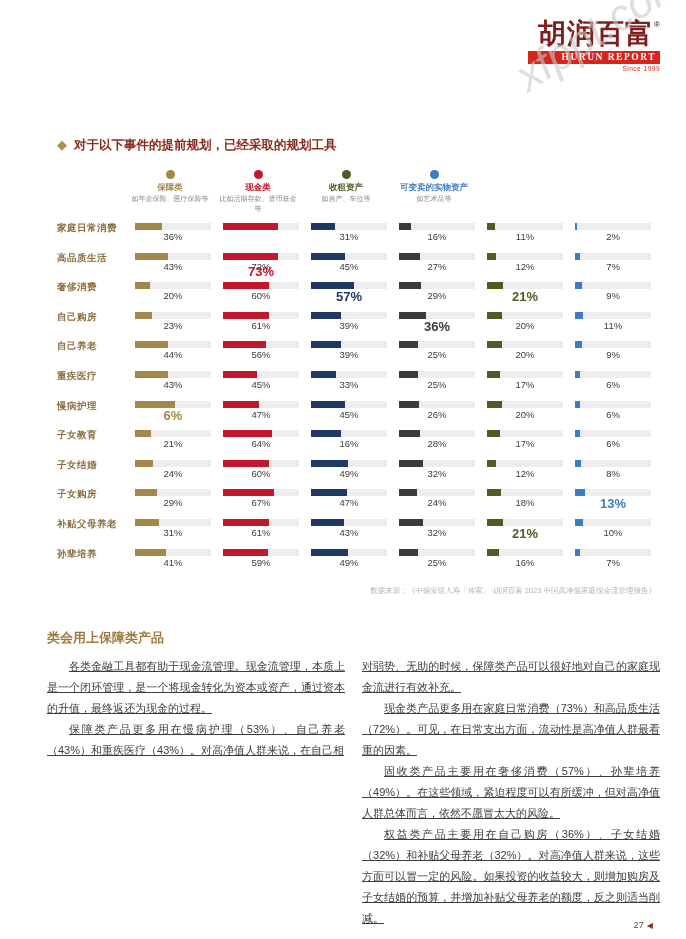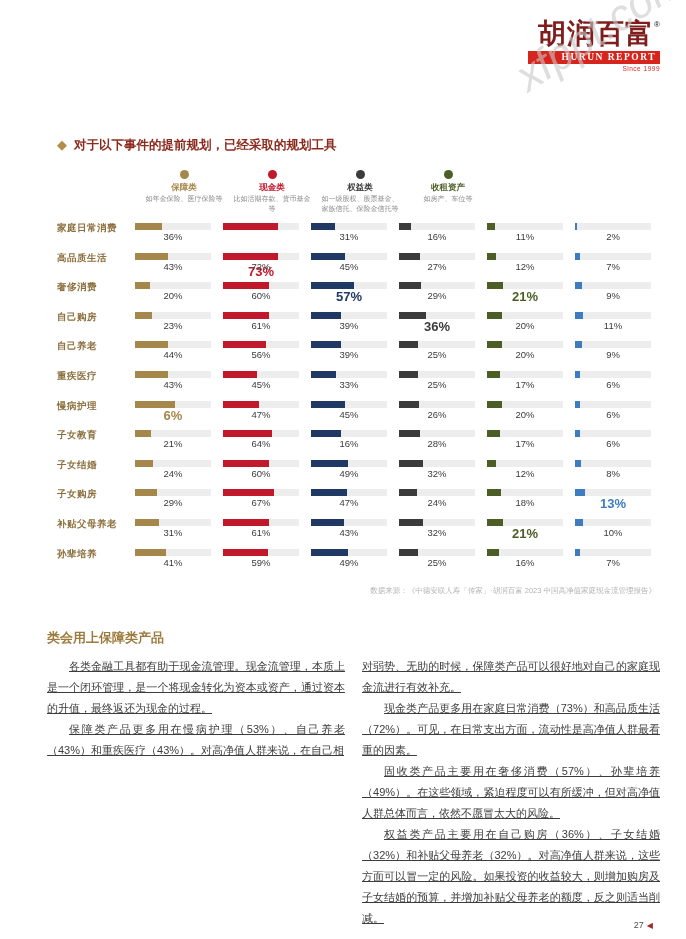--- a/index.html
+++ b/index.html
@@ -14,21 +14,21 @@
   .logo-cn{font-size:28px;font-weight:900;color:#7f1d1d;letter-spacing:1px;line-height:1;
            font-family:"Liberation Sans","DejaVu Sans",sans-serif;margin-top:14px;}
   .logo-reg{font-size:8px;vertical-align:top;color:#141414;}
   .logo-banner{margin-top:3px;background:#d6251c;color:#fff;font-family:"Liberation Serif","DejaVu Serif",serif;
                font-weight:700;font-size:9.5px;letter-spacing:1.5px;padding:1px 4px 2px;text-align:right;}
   .logo-since{color:#d6251c;font-size:6.5px;margin-top:1px;letter-spacing:.5px;}
   
   .chart-title{position:absolute;left:57px;top:137px;font-size:12.5px;font-weight:700;color:#8c2a1d;z-index:5;}
   .chart-title .diamond{color:#b08d4a;font-size:13px;margin-right:7px;}
   
-  .legend{position:absolute;left:140px;top:170px;display:grid;grid-template-columns:repeat(6,88px);z-index:5;}
+  .legend{position:absolute;left:126px;top:170px;display:grid;grid-template-columns:repeat(6,88px);z-index:5;}
   .legend-item{text-align:center;}
   .legend-dot{width:9px;height:9px;border-radius:50%;margin:0 auto 3px auto;}
   .legend-name{font-size:8.5px;font-weight:700;line-height:1.3;}
   .legend-desc{font-size:7px;color:#8a8a8a;line-height:1.4;margin-top:1px;padding:0 3px;}
   
   .chart{position:absolute;left:40px;top:221px;z-index:5;}
   .chart-row{display:grid;grid-template-columns:95px repeat(6,88px);height:29.6px;align-items:start;}
   .row-label{font-size:9.5px;font-weight:700;color:#8c6f3e;padding-left:17px;padding-top:1px;
              letter-spacing:.5px;white-space:nowrap;}
   .bar-track{width:76px;height:7px;background:#ededee;position:relative;margin-top:2px;}
@@ -70,28 +70,28 @@
         <div class="legend-dot" style="background: rgb(166, 135, 75);"></div>
         <div class="legend-name" style="color: rgb(166, 135, 75);">保障类</div>
         <div class="legend-desc">如年金保险、医疗保险等</div>
       </div>
       <div class="legend-item">
         <div class="legend-dot" style="background: rgb(194, 24, 43);"></div>
         <div class="legend-name" style="color: rgb(194, 24, 43);">现金类</div>
         <div class="legend-desc">比如活期存款、货币基金等</div>
       </div>
       <div class="legend-item">
-        <div class="legend-dot" style="background: rgb(59, 59, 59);"></div>
-        <div class="legend-name" style="color: rgb(59, 59, 59);">权益类</div>
-        <div class="legend-desc">如一级股权、股票基金、家族信托、保险金信托等</div>
-      </div>
-      <div class="legend-item">
         <div class="legend-dot" style="background: rgb(76, 94, 38);"></div>
         <div class="legend-name" style="color: rgb(76, 94, 38);">收租资产</div>
         <div class="legend-desc">如房产、车位等</div>
+      </div>
+      <div class="legend-item">
+        <div class="legend-dot" style="background: rgb(62, 124, 192);"></div>
+        <div class="legend-name" style="color: rgb(62, 124, 192);">可变卖的实物资产</div>
+        <div class="legend-desc">如艺术品等</div>
       </div>
     </div>
 
   <div class="chart" id="chart">
       <div class="chart-row">
         <div class="row-label">家庭日常消费</div>
         <div>
           <div class="bar-track">
             <div class="bar-fill" style="width: 36%; background: rgb(166, 135, 75);"></div>
           </div>

